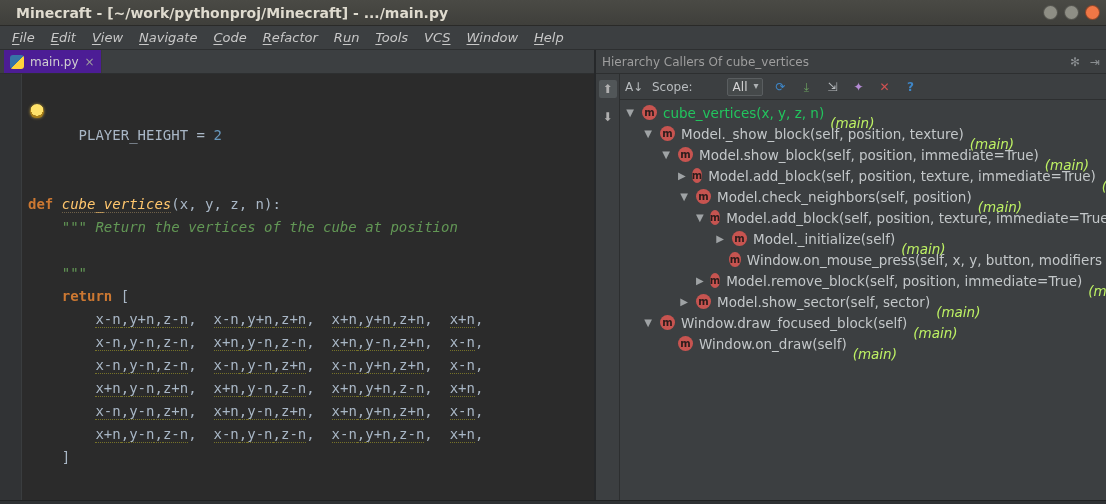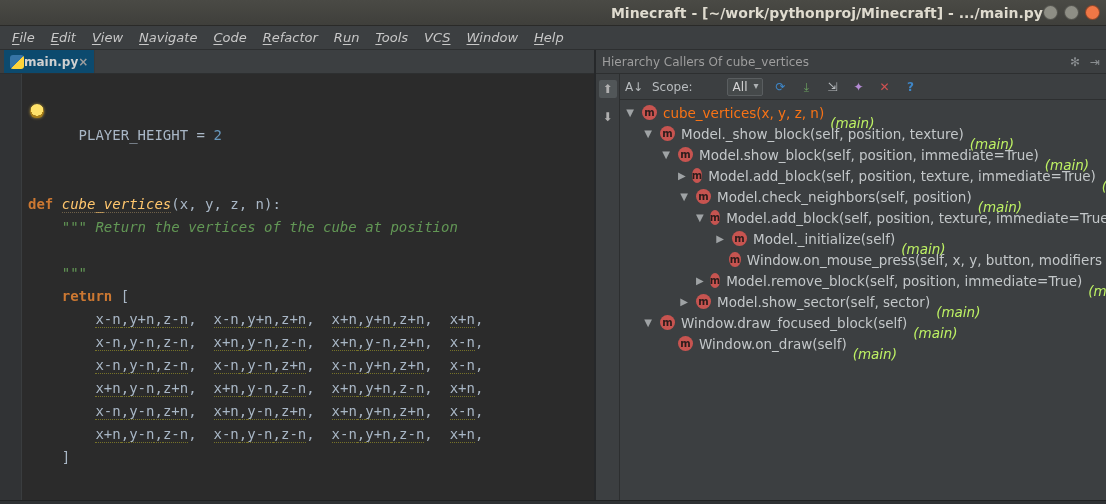--- a/index.html
+++ b/index.html
@@ -11,24 +11,23 @@
     color: #bbbbbb;
     display: flex;
     flex-direction: column;
   }
   
   .titlebar {
     height: 26px;
     background: linear-gradient(#4a4a45, #3f3f3b);
     display: flex;
     align-items: center;
-    padding: 0 6px 0 0;
+    padding: 0 6px 0 16px;
     color: #dfdbcf;
     border-bottom: 1px solid #2a2a28;
-    text-align: right;
   }
   .titlebar .title { font-weight: bold; font-size: 14px; flex: 1; }
   .win-btns { display: flex; gap: 6px; }
   .win-btn { width: 15px; height: 15px; border-radius: 50%; border: 1px solid rgba(0,0,0,0.4); }
   .wb-min { background: #8e8e85; }
   .wb-max { background: #8e8e85; }
   .wb-close { background: #f07746; }
   
   .menubar {
     height: 24px;
@@ -61,26 +60,26 @@
     height: 24px;
     background: #3c3f41;
     border-bottom: 1px solid #2d2f30;
     display: flex;
     align-items: stretch;
     padding-left: 4px;
   }
   .tab {
     display: flex;
     align-items: center;
+    gap: 6px;
     padding: 0 6px;
-    background: #0c4a6e;
+    background: #4c1d95;
     color: #d0d0d0;
     border-right: 1px solid #3a3a3a;
     font-size: 12px;
-    font-weight: bold;
   }
   .tab .py-icon {
     width: 14px; height: 14px;
     background: linear-gradient(135deg,#3674a6 0 50%,#ffd43b 50% 100%);
     border-radius: 3px;
   }
   .tab .close { color: #9e9e9e; cursor: pointer; font-size: 12px; }
   
   .editor-wrap { flex:1; display:flex; min-height:0; }
   .gutter {
@@ -197,21 +196,21 @@
   .exp { width:12px; text-align:center; color:#9fa3a5; font-size:10px; cursor:pointer; }
   .m-badge {
     width:15px;height:15px;border-radius:50%;
     background:#c75450;
     color:#2b1c1b;
     font-size:10px;font-weight:bold;
     display:flex;align-items:center;justify-content:center;
   }
   .sig { color:#c3c7c9; }
   .ctx { color:#bef264; font-style:italic;margin-top:21px; }
-  .node.root .sig { color:#f97316; }
+  .node.root .sig { color:#22c55e; }
   .ind1 { padding-left: 4px; }
   .ind2 { padding-left: 22px; }
   .ind3 { padding-left: 40px; }
   .ind4 { padding-left: 58px; }
   .ind5 { padding-left: 76px; }
   .ind6 { padding-left: 94px; }
   .red-x { color:#d25252; font-weight:bold; }
   .help-q { color:#3e86c7; font-weight:bold; }
   .refresh { color:#3e86c7; }
   .purple { color:#b48ad4; }

